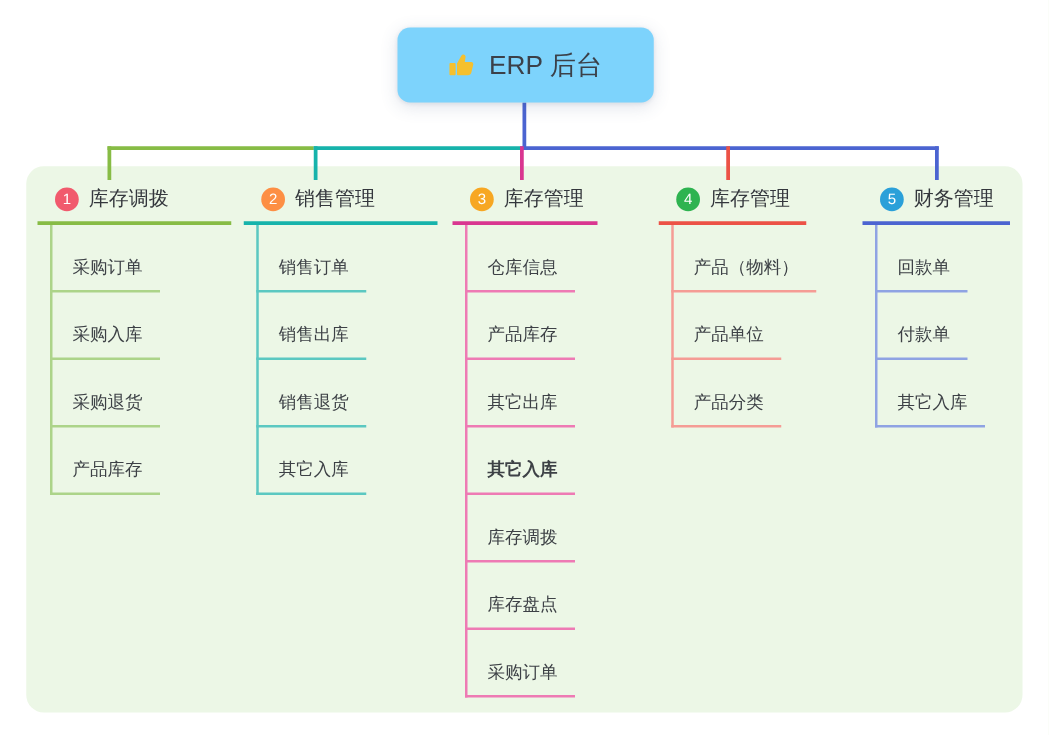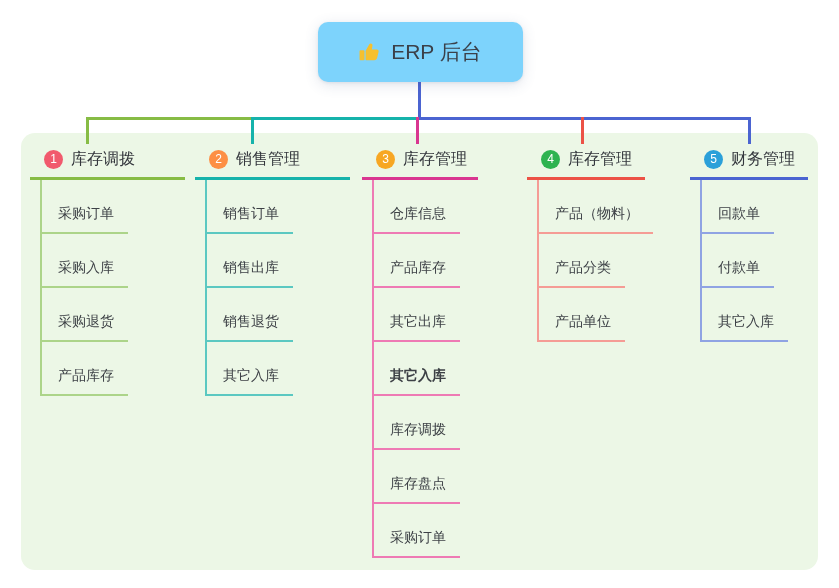--- a/index.html
+++ b/index.html
@@ -153,24 +153,24 @@
     <div class="branch-title" style="border-bottom-color: rgb(236, 82, 70);">
       <span class="badge" style="background: rgb(46, 179, 80);">4</span>
       <span class="branch-title-text">库存管理</span>
     </div>
     <div class="children">
       <div class="spine" style="background: rgb(245, 156, 149);"></div>
     <div class="child">
             <span class="child-label" style="border-bottom-color: rgb(245, 156, 149);">产品（物料）</span>
           </div>
           <div class="child">
-            <span class="child-label" style="border-bottom-color: rgb(245, 156, 149);">产品分类</span>
+            <span class="child-label" style="border-bottom-color: rgb(245, 156, 149);">产品单位</span>
           </div>
           <div class="child">
-            <span class="child-label" style="border-bottom-color: rgb(245, 156, 149);">产品单位</span>
+            <span class="child-label" style="border-bottom-color: rgb(245, 156, 149);">产品分类</span>
           </div>
         </div>
   </div>
       <div class="branch" style="left: 669px; width: 118px;">
     <div class="branch-title" style="border-bottom-color: rgb(75, 100, 209);">
       <span class="badge" style="background: rgb(43, 160, 217);">5</span>
       <span class="branch-title-text">财务管理</span>
     </div>
     <div class="children">
       <div class="spine" style="background: rgb(143, 163, 227);"></div>

